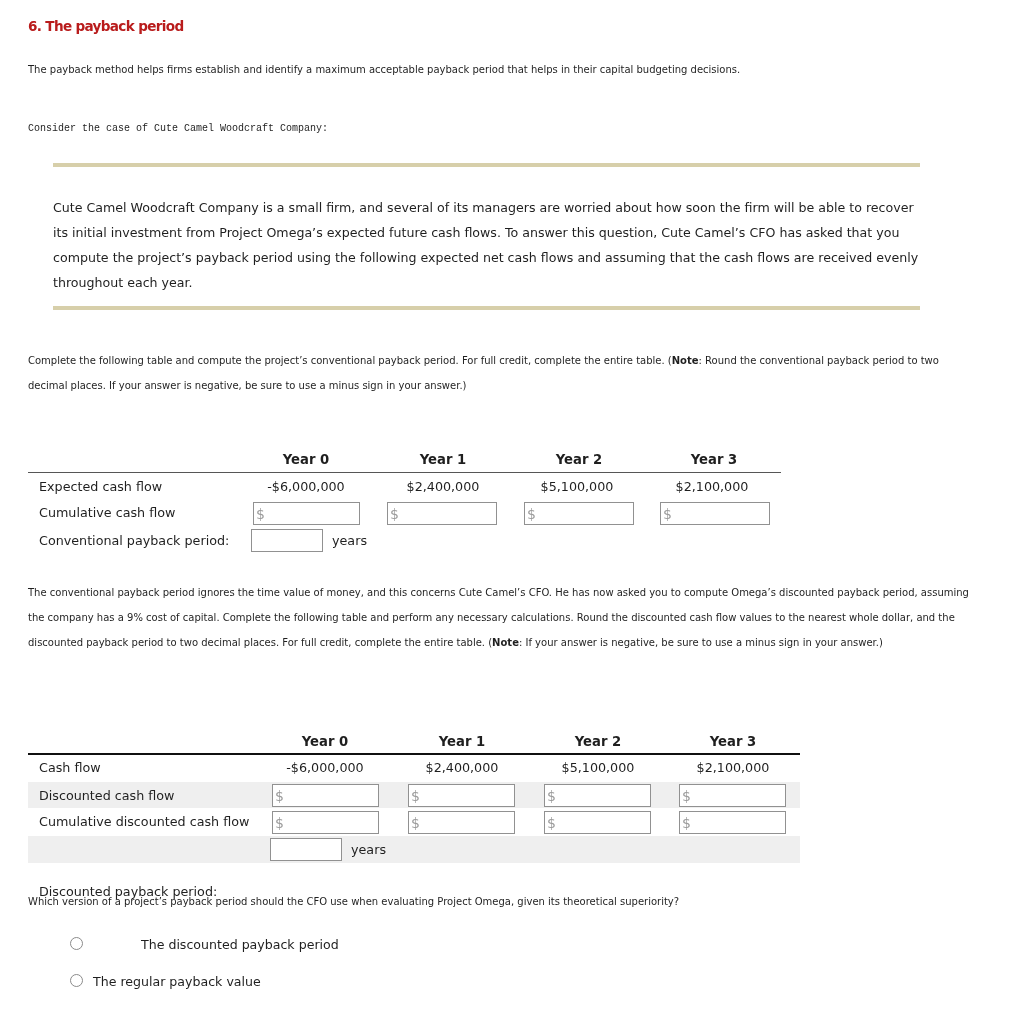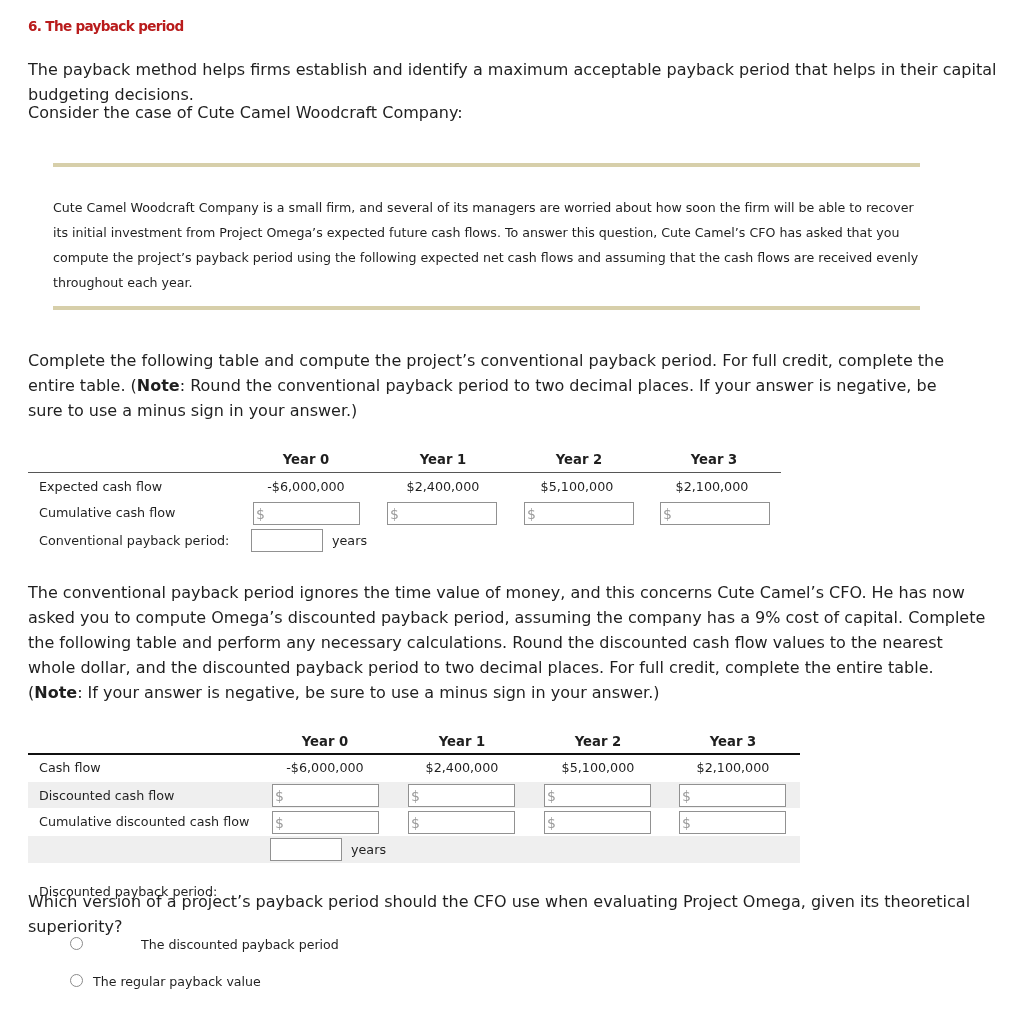--- a/index.html
+++ b/index.html
@@ -19,21 +19,21 @@
     color: #b91c1c;
     font-weight: bold;
     font-size: 13.6px;
     line-height: 25px;
     left: 28px; top: 14px;
     letter-spacing: -0.68px;
   }
   .para {
     left: 28px;
     line-height: 25px;
-    font-size: 16px;
+    font-size: 10px;
   }
   .beige-rule {
     left: 53px; width: 867px; height: 4px;
     background: #d7cfaa;
   }
   .box-text {
     left: 53px; width: 866px;
     line-height: 25px; font-size: 12.62px; margin-top: 8px;
   }
 
@@ -63,21 +63,21 @@
   }
 </style>
 </head>
 <body>
 
 <div id="root">
 
   <div class="abs q-title">6. The payback period</div>
 
   <div class="abs para" style="top:57px;">The payback method helps firms establish and identify a maximum acceptable payback period that helps in their capital budgeting decisions.</div>
-  <div class="abs para" style="top:100px;">Consider the case of Cute Camel Woodcraft Company:</div>
+  <div class="abs para" style="top:116px;font-family:Liberation Mono, monospace;">Consider the case of Cute Camel Woodcraft Company:</div>
 
   <div class="abs beige-rule" style="top:163px;"></div>
   <div class="abs box-text" style="top:187px;">Cute Camel Woodcraft Company is a small firm, and several of its managers are worried about how soon the firm will be able to recover its initial investment from Project Omega’s expected future cash flows. To answer this question, Cute Camel’s CFO has asked that you compute the project’s payback period using the following expected net cash flows and assuming that the cash flows are received evenly throughout each year.</div>
   <div class="abs beige-rule" style="top:306px;"></div>
 
   <div class="abs para" style="top:348px; width:935px;">
     <span>Complete the following table and compute the project’s conventional payback period. For full credit, complete the entire table. (</span><b>Note</b><span>: Round the conventional payback period to two decimal places. If your answer is negative, be sure to use a minus sign in your answer.)</span>
   </div>
 
   <div class="abs" style="left:28px; top:447px; width:753px; height:110px;">

